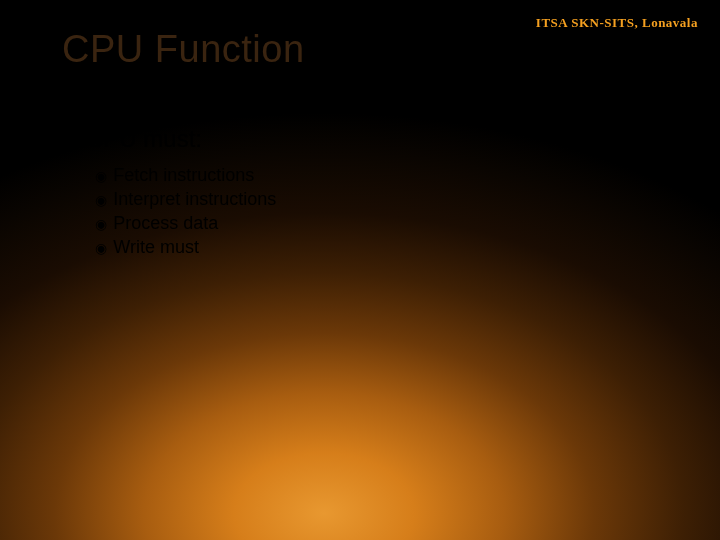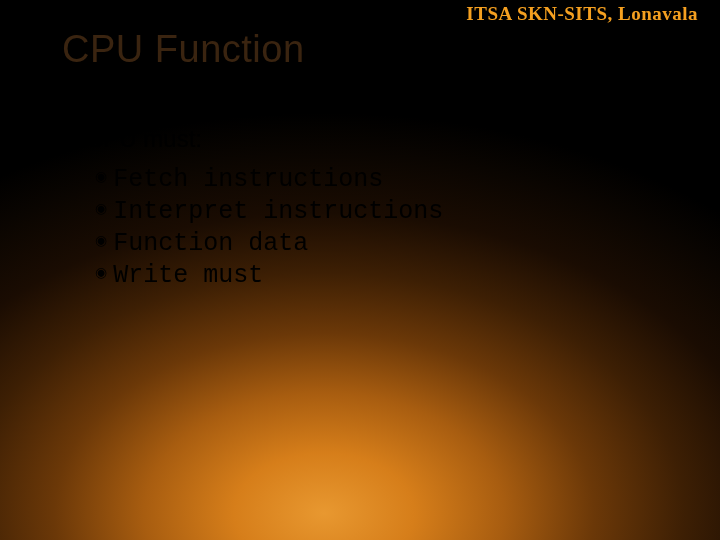--- a/index.html
+++ b/index.html
@@ -10,25 +10,25 @@
     body {
       width: 720px;
       height: 540px;
       background: radial-gradient(ellipse 600px 400px at 45% 95%, #e89830 0%, #d67e1a 15%, #a85d10 30%, #6b3808 45%, #3d1f04 60%, #1a0c02 75%, #0a0501 90%, #000000 100%);
       font-family: Arial, Helvetica, sans-serif;
       position: relative;
       overflow: hidden;
     }
     .header-label {
       position: absolute;
-      top: 3px;
+      top: 15px;
       right: 22px;
       font-family: "Times New Roman", Times, serif;
       font-weight: bold;
-      font-size: 19px;
+      font-size: 13px;
       color: #f5a020;
       text-shadow: 
         -1px -1px 0 #000,
         1px -1px 0 #000,
         -1px 1px 0 #000,
         1px 1px 0 #000,
         0 0 2px #000;
       letter-spacing: 0.5px;
     }
     .slide-title {
@@ -73,23 +73,22 @@
       margin-bottom: 3px;
     }
     .bullet-l2-marker {
       font-size: 14px;
       color: #000;
       margin-top: 3px;
       margin-right: 6px;
       flex-shrink: 0;
     }
     .bullet-l2-text {
-      font-size: 25px;
+      font-size: 18px;
       color: #000;
-      font-family: Liberation Mono, monospace;
     }
   </style>
 </head>
 <body>
 
 <div class="header-label">ITSA SKN-SITS, Lonavala</div>
 
 <div class="slide-title">CPU Function</div>
 
 <div class="content">
@@ -101,20 +100,20 @@
     <div class="bullet-l2">
       <div class="bullet-l2-marker">◉</div>
       <div class="bullet-l2-text">Fetch instructions</div>
     </div>
     <div class="bullet-l2">
       <div class="bullet-l2-marker">◉</div>
       <div class="bullet-l2-text">Interpret instructions</div>
     </div>
     <div class="bullet-l2">
       <div class="bullet-l2-marker">◉</div>
-      <div class="bullet-l2-text">Function data</div>
+      <div class="bullet-l2-text">Process data</div>
     </div>
     <div class="bullet-l2">
       <div class="bullet-l2-marker">◉</div>
       <div class="bullet-l2-text">Write must</div>
     </div>
   </div>
 </div>
 
 </body></html>

